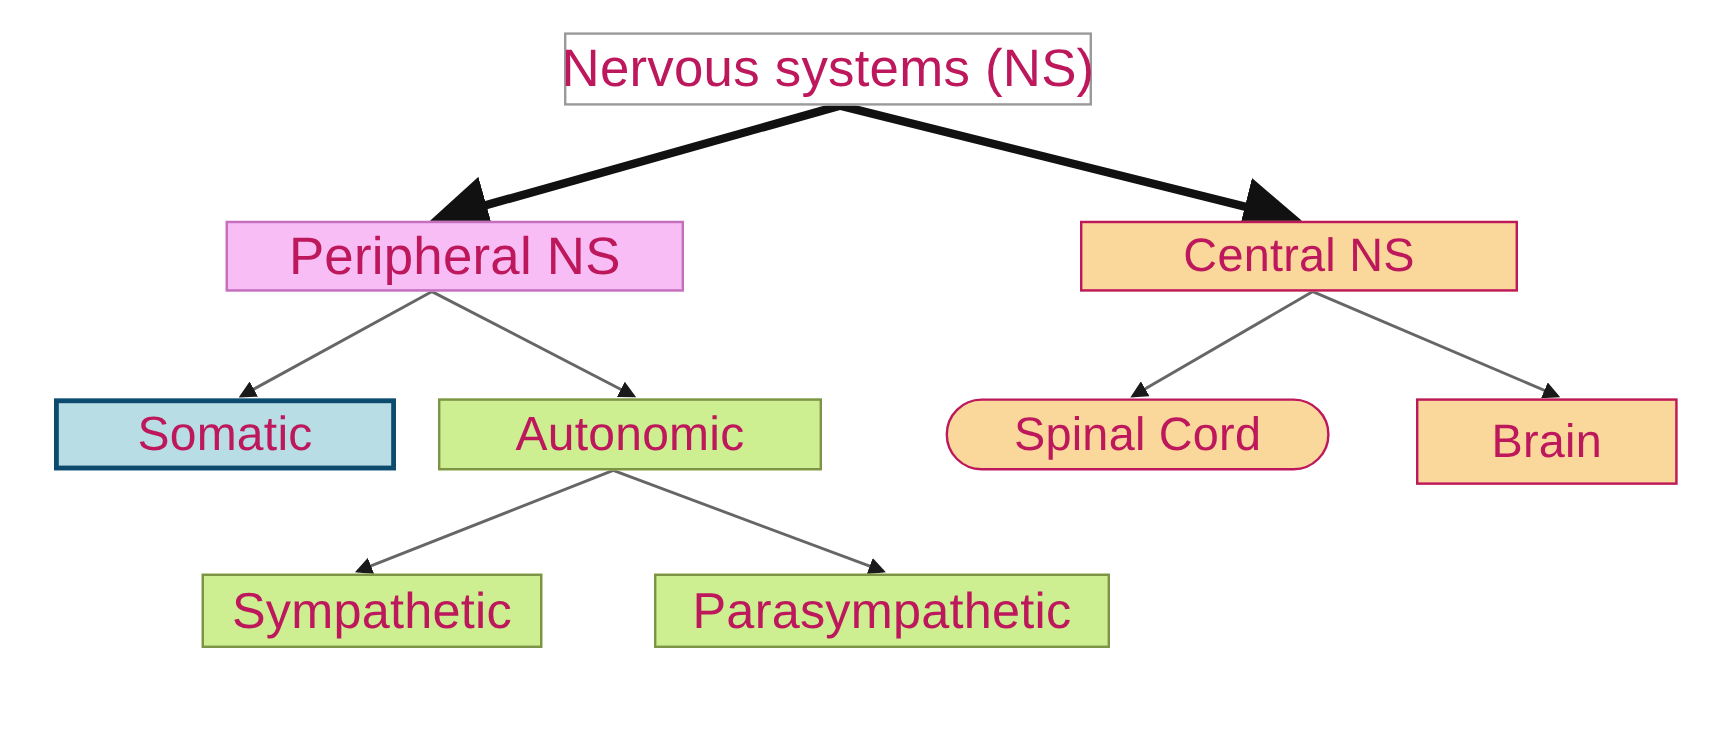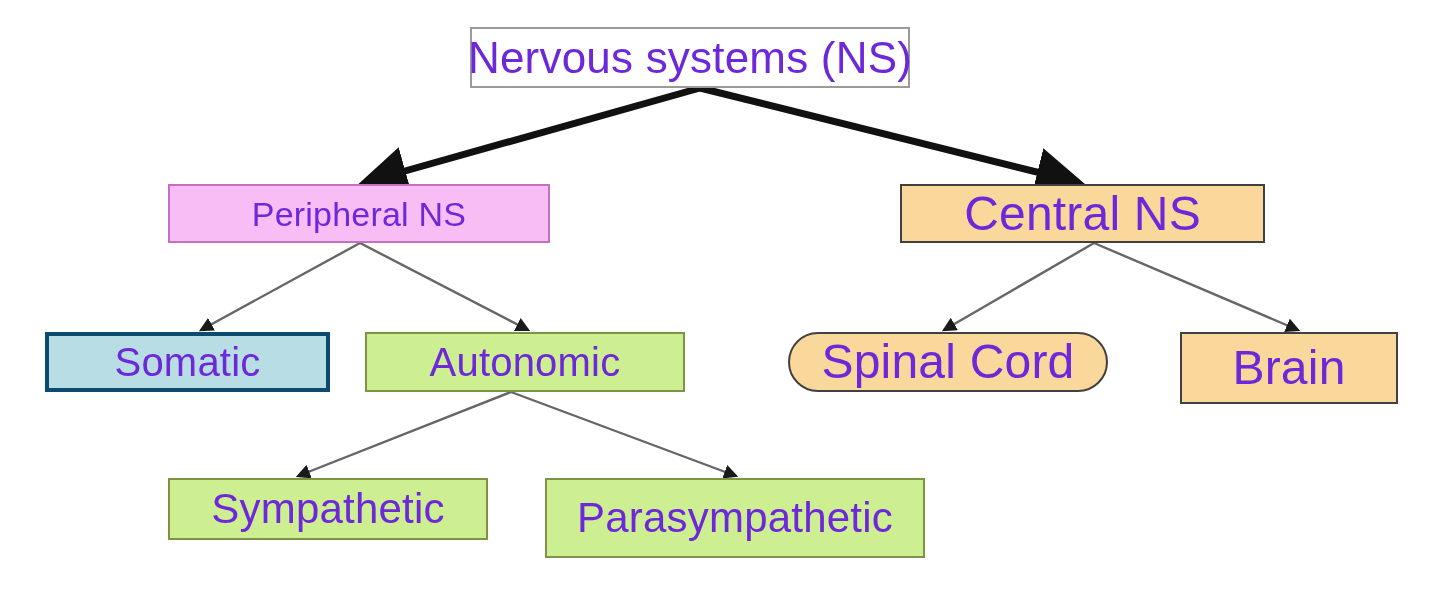--- a/index.html
+++ b/index.html
@@ -26,55 +26,56 @@
     height: 616px;
     pointer-events: none;
   }
   .node {
     position: absolute;
     box-sizing: border-box;
     display: flex;
     align-items: center;
     justify-content: center;
     text-align: center;
-    color: #6d28d9;
+    color: #be185d;
     line-height: 1;
     white-space: nowrap;
     letter-spacing: 0.2px;
   }
   .node-label {
     display: block;
   }
 
   
   .n-root        { left: 470px; top: 27px;  width: 440px; height: 61px; }
   .n-peripheral  { left: 168px; top: 184px; width: 382px; height: 59px; }
   .n-central     { left: 900px; top: 184px; width: 365px; height: 59px; }
   .n-somatic     { left: 45px;  top: 332px; width: 285px; height: 60px; }
   .n-autonomic   { left: 365px; top: 332px; width: 320px; height: 60px; }
   .n-spinal      { left: 788px; top: 332px; width: 320px; height: 60px; border-radius: 30px; }
   .n-brain       { left: 1180px;top: 332px; width: 218px; height: 72px; }
-  .n-sympathetic { left: 168px; top: 478px; width: 320px; height: 62px; }
-  .n-parasym     { left: 545px; top: 478px; width: 380px; height: 80px; }
+  .n-sympathetic { left: 168px; top: 478px; width: 284px; height: 62px; }
+  .n-parasym     { left: 545px; top: 478px; width: 380px; height: 62px; }
 
   
   .skin-root {
     background: #ffffff;
     border: 2px solid #9a9a9a;
     font-size: 44px;
   }
   .skin-pink {
     background: #f9bdf5;
     border: 2px solid #c470bd;
-    font-size: 34px;
+    font-size: 44px;
+    margin-left: 20px;
   }
   .skin-orange {
     background: #fad79a;
-    border: 2px solid #404040;
-    font-size: 48px;
+    border: 2px solid #be185d;
+    font-size: 39px;
     text-align: center;
   }
   .skin-blue {
     background: #b8dde4;
     border: 4px solid #0c4a6e;
     font-size: 40px;
   }
   .skin-green {
     background: #cdee91;
     border: 2px solid #7d9447;

